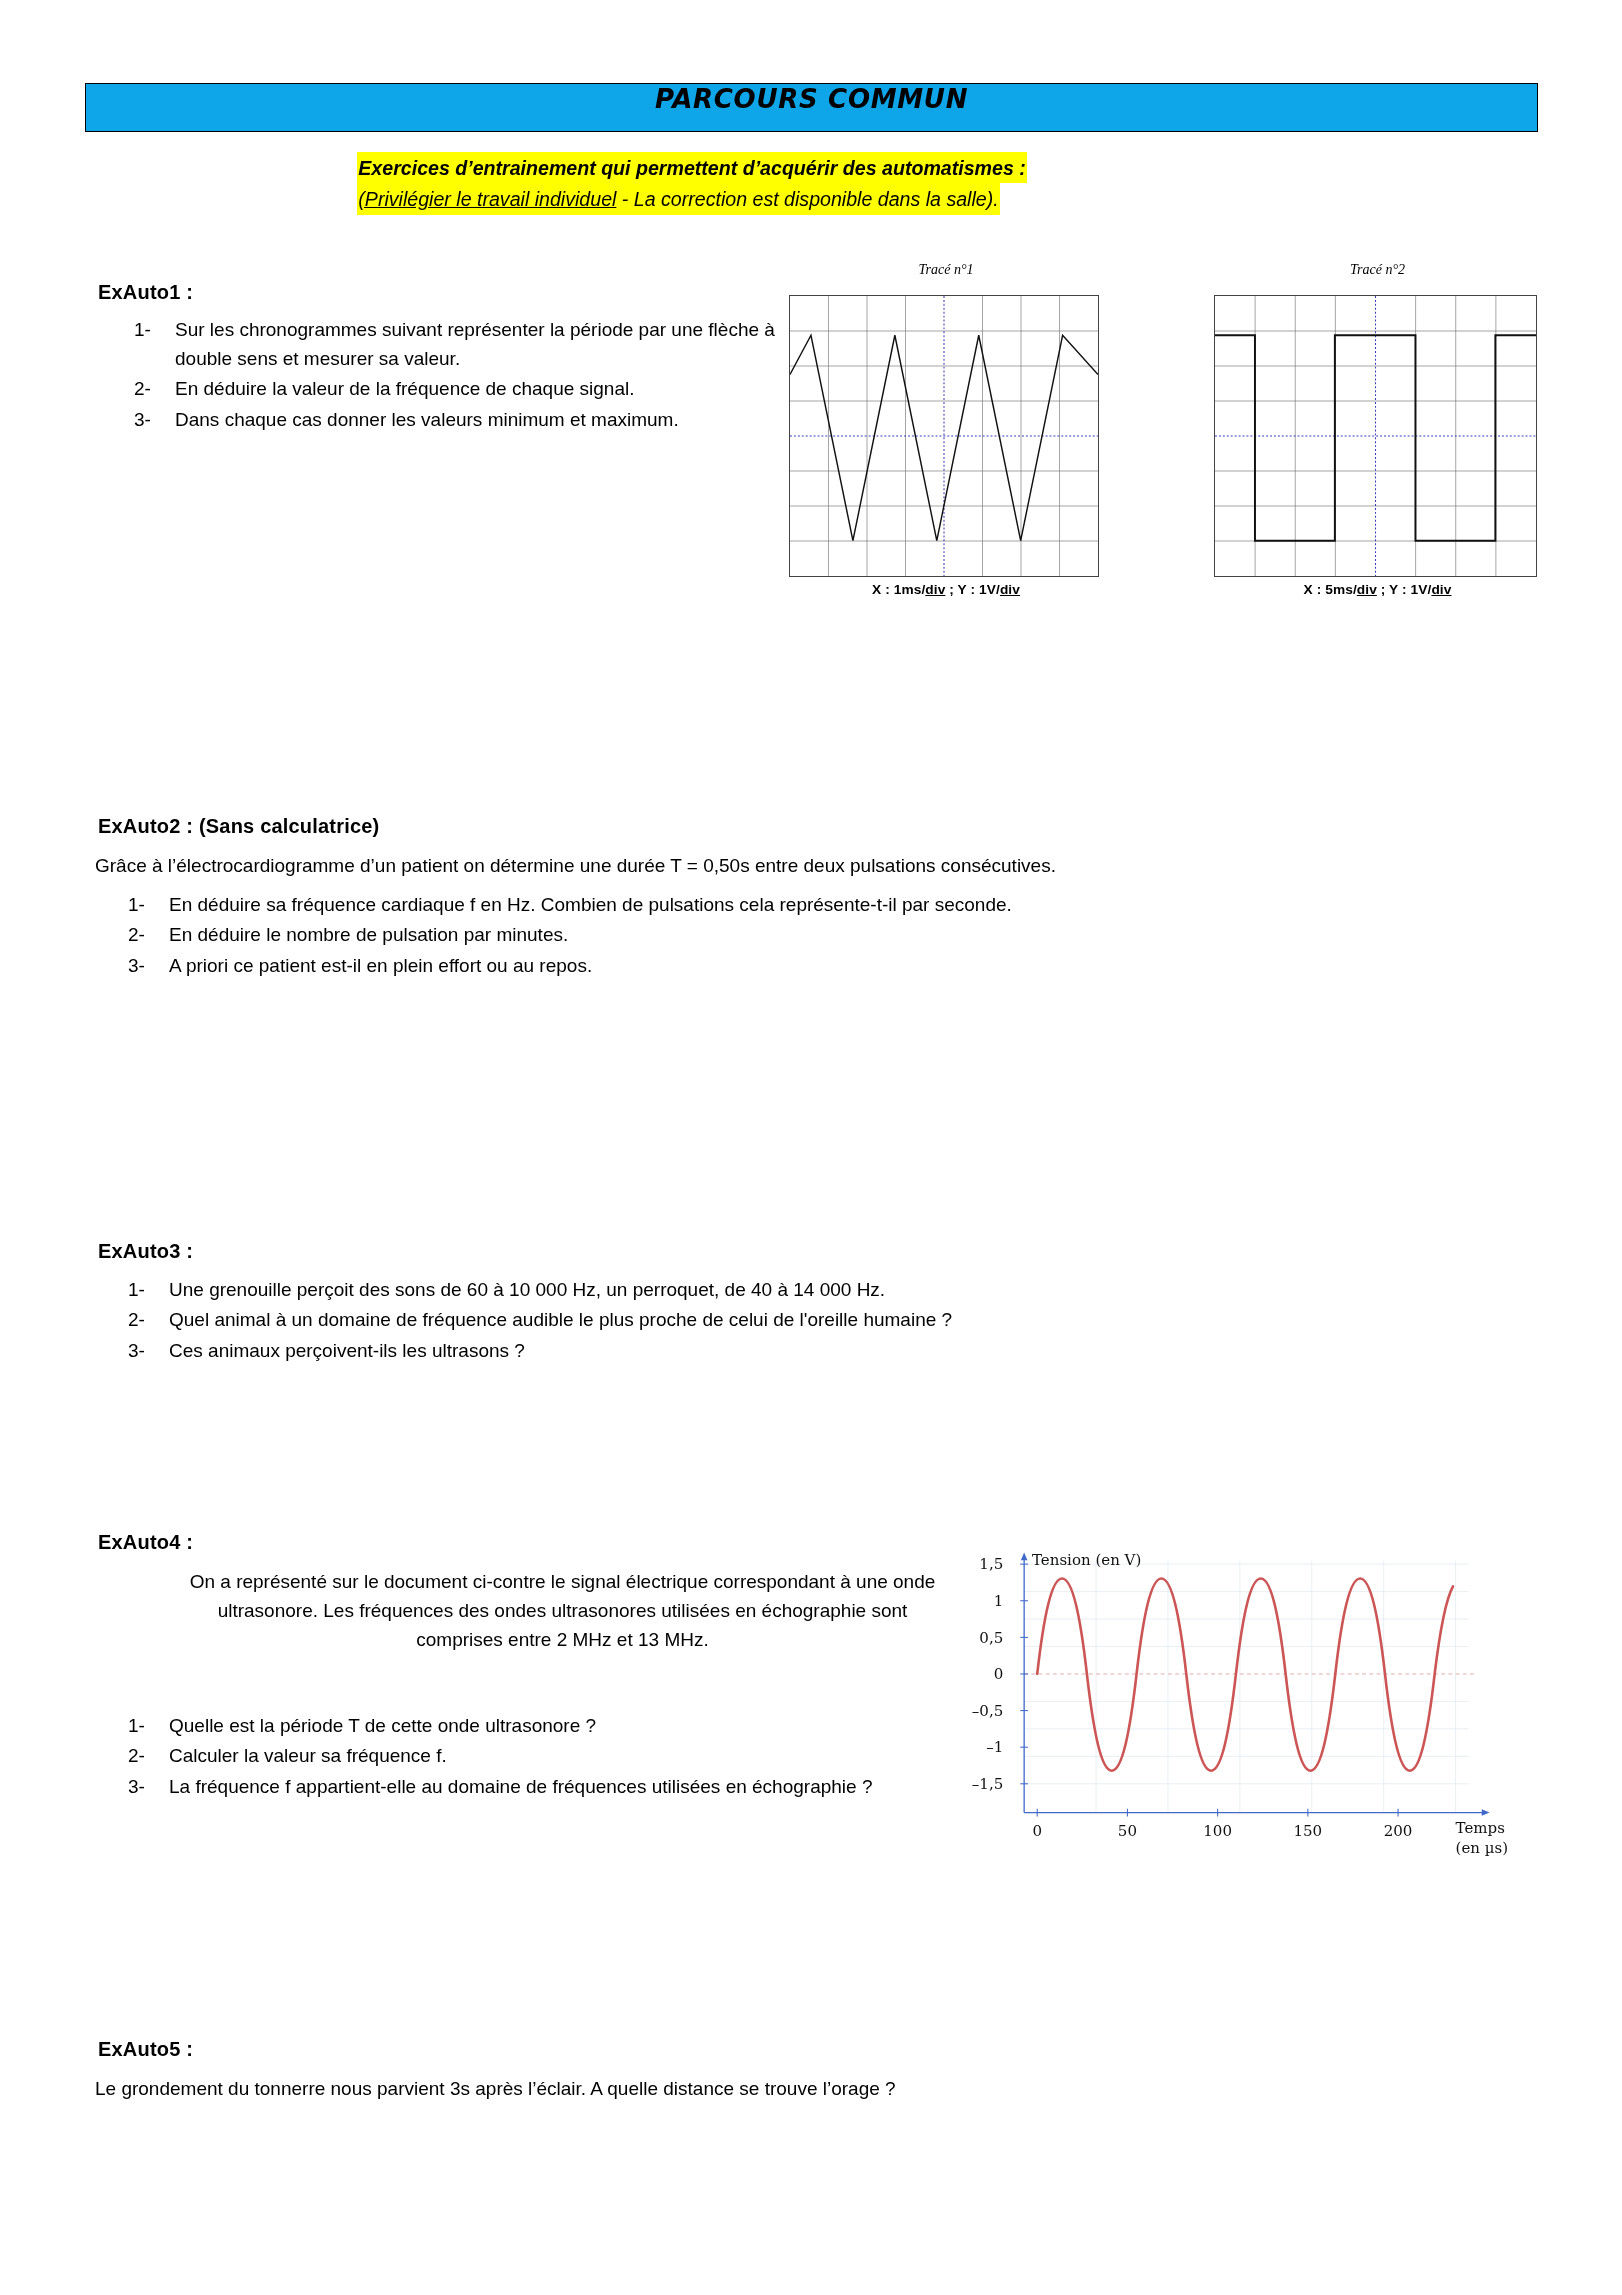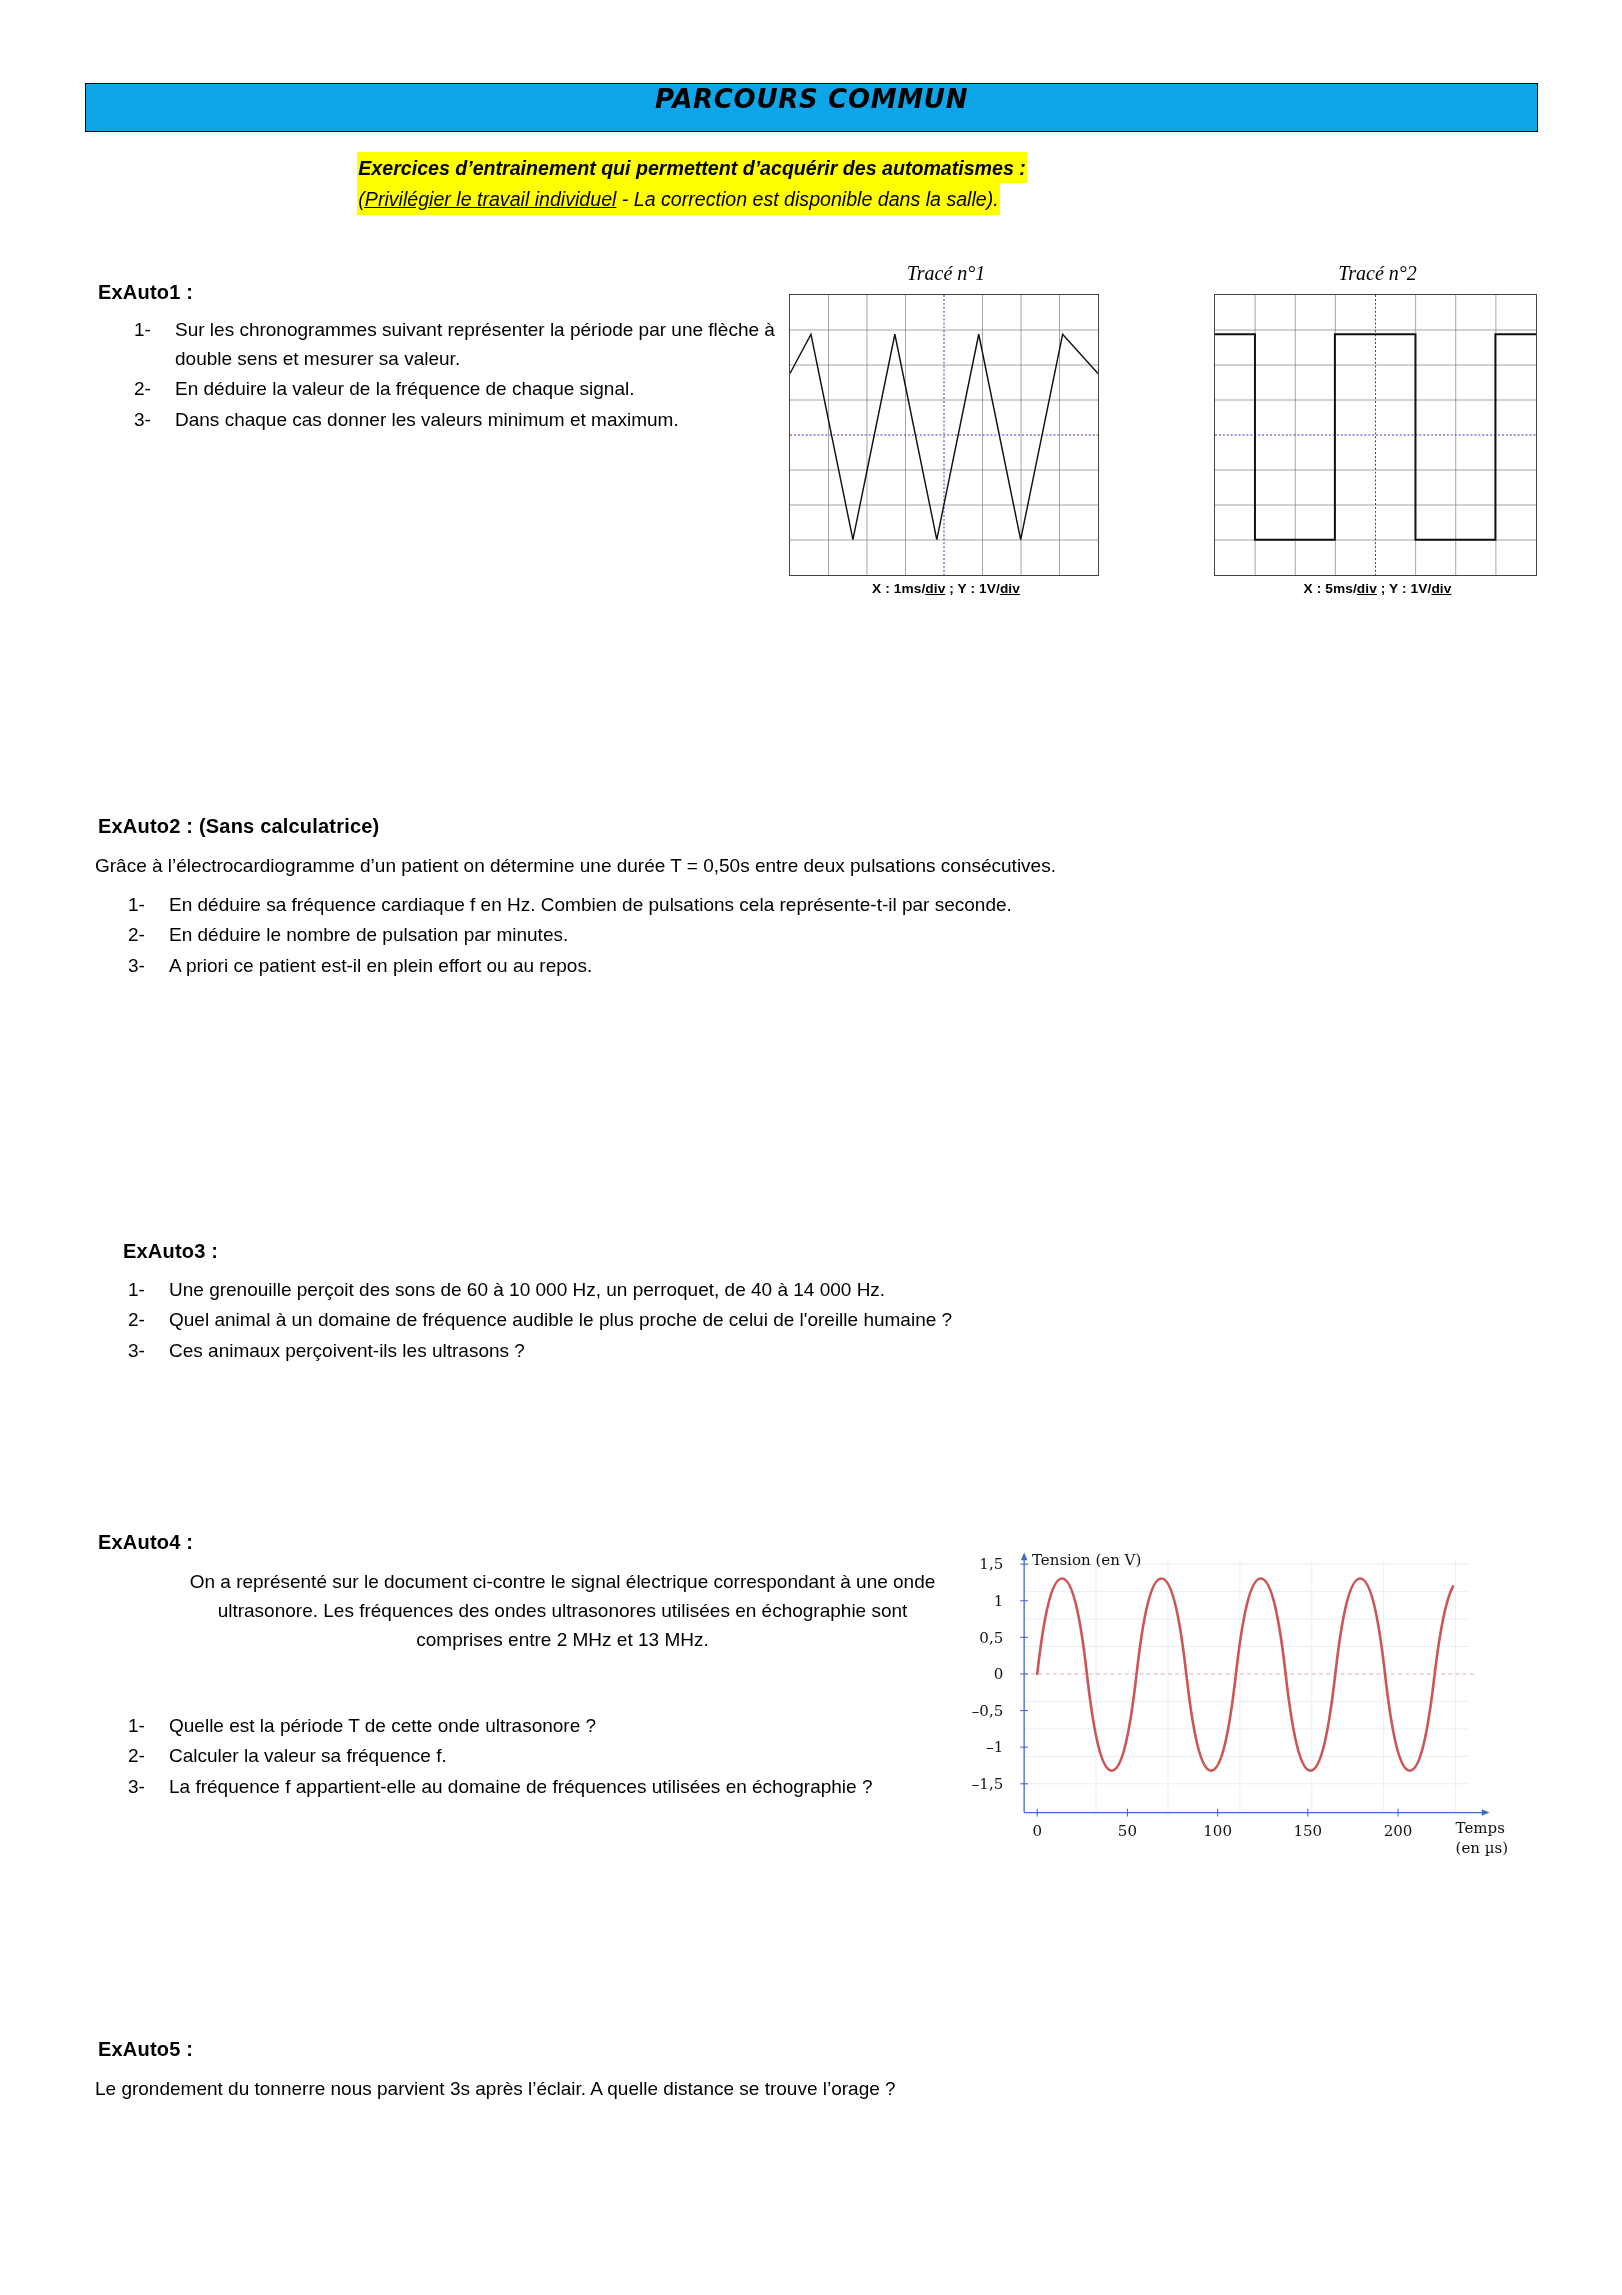--- a/index.html
+++ b/index.html
@@ -87,22 +87,22 @@
     left:0; top:0;
     width:34px;
   }
 
   
   .scope-wrap { position:absolute; }
   .scope-label {
     text-align:center;
     font-family:"Liberation Serif", serif;
     font-style:italic;
-    font-size:20px;
-    margin-bottom:9px;
+    font-size:14px;
+    margin-bottom:17px;
   }
   .scope-box {
     position:relative;
     border:0.7px solid #444;
     background:#fff;
   }
   .scope-grid {
     position:absolute; left:0; top:0; width:100%; height:100%;
   }
   .scope-caption {
@@ -207,21 +207,21 @@
   </div>
 
   <div class="para" style="left:95px; top:851px; width:1446px;">Grâce à l’électrocardiogramme d’un patient on détermine une durée T = 0,50s entre deux pulsations consécutives.</div>
 
   <ol class="items" style="left:128px; top:890px; width:1413px;">
     <li><span class="num">1-</span><span>En déduire sa fréquence cardiaque f en Hz. Combien de pulsations cela représente-t-il par seconde.</span></li>
     <li><span class="num">2-</span><span>En déduire le nombre de pulsation par minutes.</span></li>
     <li><span class="num">3-</span><span>A priori ce patient est-il en plein effort ou au repos.</span></li>
   </ol>
 
-  <div class="ex-title" style="left:98px; top:1240px;margin-left:25px;">ExAuto3 :</div>
+  <div class="ex-title" style="left:98px; top:1240px;">ExAuto3 :</div>
 
   <ol class="items" style="left:128px; top:1275px; width:1413px;">
     <li><span class="num">1-</span><span>Une grenouille perçoit des sons de 60 à 10 000 Hz, un perroquet, de 40 à 14 000 Hz.</span></li>
     <li><span class="num">2-</span><span>Quel animal à un domaine de fréquence audible le plus proche de celui de l'oreille humaine ?</span></li>
     <li><span class="num">3-</span><span>Ces animaux perçoivent-ils les ultrasons ?</span></li>
   </ol>
 
   <div class="ex-title" style="left:98px; top:1531px;">ExAuto4 :</div>
 
   <div class="para" style="left:186px; top:1567px; width:753px;text-align:center;">On a représenté sur le document ci-contre le signal électrique correspondant à une onde ultrasonore. Les fréquences des ondes ultrasonores utilisées en échographie sont comprises entre 2 MHz et 13 MHz.</div>

